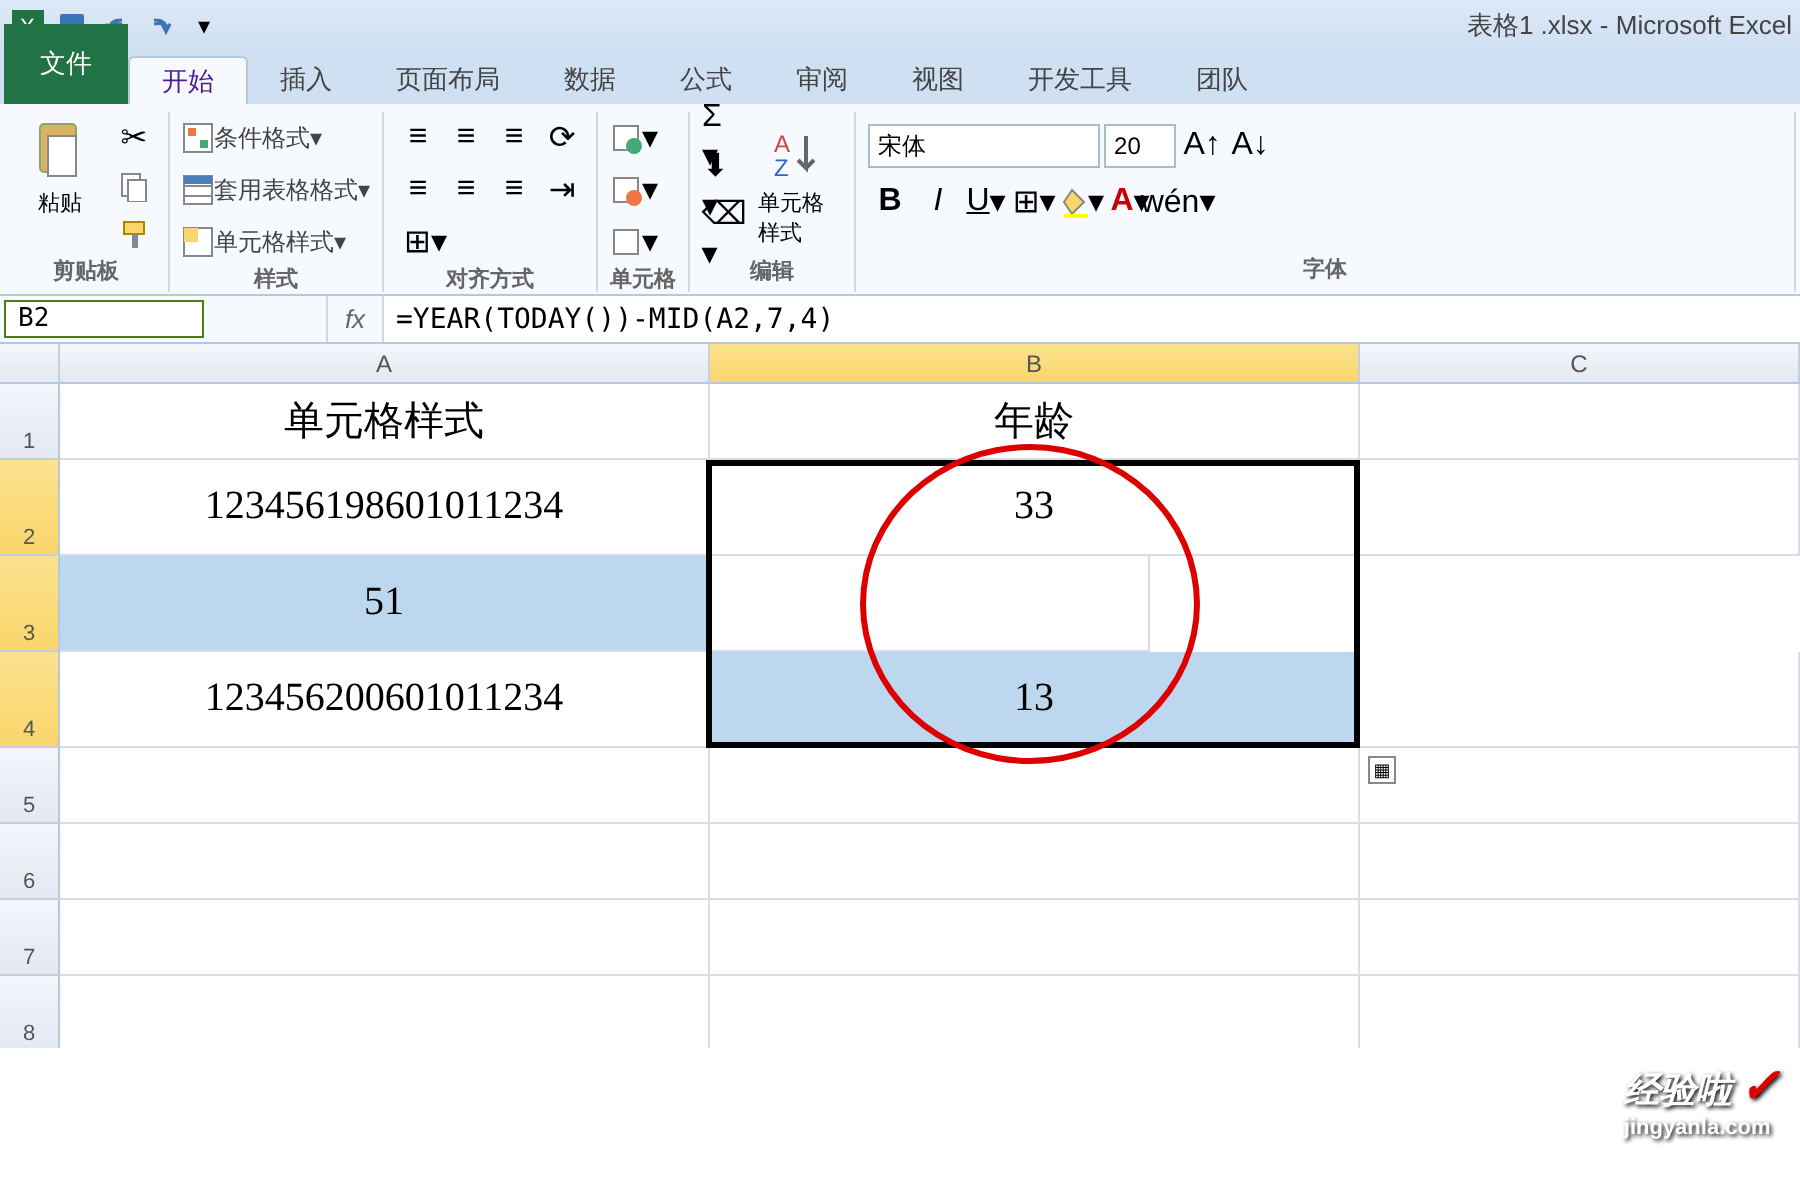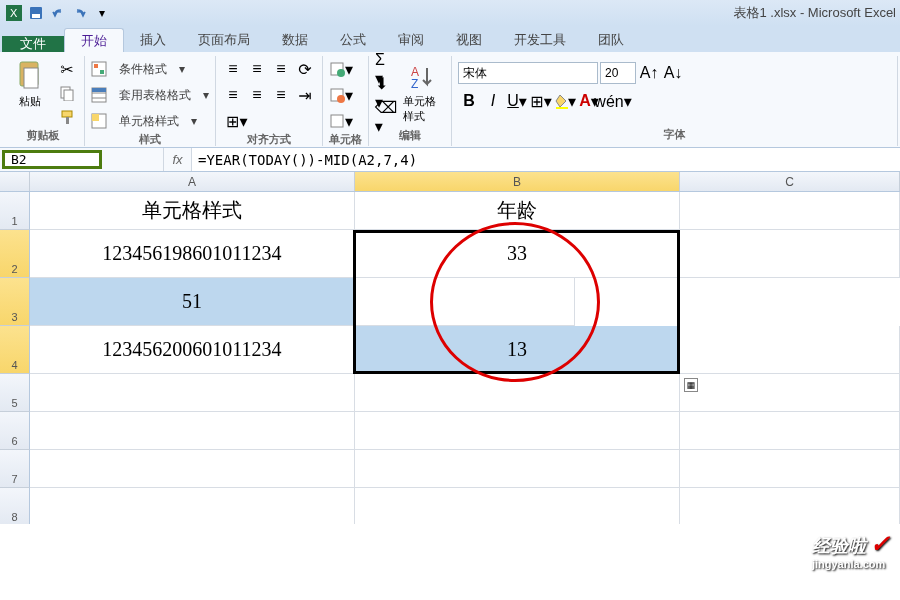--- a/index.html
+++ b/index.html
@@ -4,38 +4,38 @@
 <style>
 * { margin: 0; padding: 0; box-sizing: border-box; font-family: "Microsoft YaHei", Arial, sans-serif; }
 body { background: #fff; width: 900px; height: 600px; overflow: hidden; position: relative; }
 
 .title-bar { height: 26px; background: linear-gradient(#dce8f6, #cfe0f2); display: flex; align-items: center; padding: 0 4px; font-size: 12px; }
 .title-bar .qat { display: flex; gap: 2px; align-items: center; }
 .title-bar .qat-btn { width: 20px; height: 20px; display: flex; align-items: center; justify-content: center; border-radius: 2px; }
 .title-text { flex: 1; text-align: right; color: #444; font-size: 13px; }
 
 .ribbon-tabs { height: 26px; background: #cfe0f2; display: flex; align-items: flex-end; font-size: 13px; }
-.file-tab { background: #217346; color: #fff; padding: 4px 18px; height: 16px; display: flex; align-items: center; margin-left: 2px; }
+.file-tab { background: #217346; color: #fff; padding: 4px 18px; height: 40px; display: flex; align-items: center; margin-left: 2px; }
 .tab { padding: 4px 16px; color: #444; cursor: pointer; height: 24px; display: flex; align-items: center; }
 .tab.active { background: #f6f9fd; border: 1px solid #b5c8de; border-bottom: none; border-radius: 3px 3px 0 0; color: #4c1d95; }
 
 .ribbon { height: 96px; background: #f6f9fd; border-bottom: 1px solid #b5c8de; display: flex; padding: 4px 2px 0; }
 .ribbon-group { border-right: 1px solid #d0d8e2; padding: 2px 6px; display: flex; flex-direction: column; height: 90px; }
 .ribbon-group-body { flex: 1; display: flex; gap: 4px; align-items: flex-start; }
 .ribbon-group-label { font-size: 11px; color: #666; text-align: center; padding-bottom: 2px; font-weight: bold; }
 .big-btn { width: 44px; display: flex; flex-direction: column; align-items: center; gap: 2px; font-size: 11px; padding: 2px; }
 .big-btn .icon { width: 32px; height: 32px; display: flex; align-items: center; justify-content: center; }
 .small-btn { width: 22px; height: 22px; display: flex; align-items: center; justify-content: center; }
 .col-btns { display: flex; flex-direction: column; gap: 2px; }
 .row-btns { display: flex; gap: 2px; }
-.style-item { display: flex; align-items: center; gap: 12px; font-size: 12px; color: #444; height: 22px; }
+.style-item { display: flex; align-items: center; gap: 0; font-size: 12px; color: #444; height: 22px; }
 .font-select { border: 1px solid #abc; background: #fff; font-size: 12px; padding: 1px 4px; }
 
 .formula-bar { height: 24px; border-bottom: 1px solid #b5c8de; display: flex; align-items: stretch; background: #f6f9fd; font-size: 13px; }
-.name-box { width: 100px; border: 3px solid #4d7c0f; background: #fff; margin: 2px; display: flex; align-items: center; padding: 0 6px; font-family: Consolas, monospace; }
+.name-box { width: 100px; border: 1px solid #4d7c0f; background: #fff; margin: 2px; display: flex; align-items: center; padding: 0 6px; font-family: Consolas, monospace; }
 .fx-label { width: 28px; display: flex; align-items: center; justify-content: center; font-style: italic; color: #666; border-right: 1px solid #d0d8e2; }
 .formula-input { flex: 1; border: none; background: #fff; padding: 2px 6px; font-family: Consolas, monospace; font-size: 14px; }
 
 .sheet-area { position: relative; height: 352px; overflow: hidden; }
 .col-headers { display: flex; height: 20px; background: linear-gradient(#f3f6fb, #e3e9f2); border-bottom: 1px solid #b5c8de; font-size: 12px; }
 .select-all { width: 30px; border-right: 1px solid #c6cfda; background: linear-gradient(#f3f6fb, #e3e9f2); }
 .col-header { text-align: center; border-right: 1px solid #c6cfda; color: #555; line-height: 20px; }
 .col-A { width: 325px; } .col-B { width: 325px; } .col-C { width: 220px; }
 
 .grid-body { position: relative; }
@@ -211,21 +211,21 @@
           </span>
         <span>单元格样式</span>
       </div>
     </div>
     <div class="ribbon-group-label">编辑</div>
   </div>
 
   <div class="ribbon-group" style="flex:1;">
     <div class="ribbon-group-body" style="flex-direction:column; gap:6px; padding-top:4px;">
       <div class="row-btns">
-        <input class="font-select" style="width: 140px;" value="宋体">
+        <input class="font-select" style="width: 116px;" value="宋体">
         <input class="font-select" style="width: 36px;" value="20">
         <div class="small-btn">A↑</div>
         <div class="small-btn">A↓</div>
       </div>
       <div class="row-btns">
         <div class="small-btn">
             <b>B</b>
           </div>
         <div class="small-btn">
             <i>I</i>

